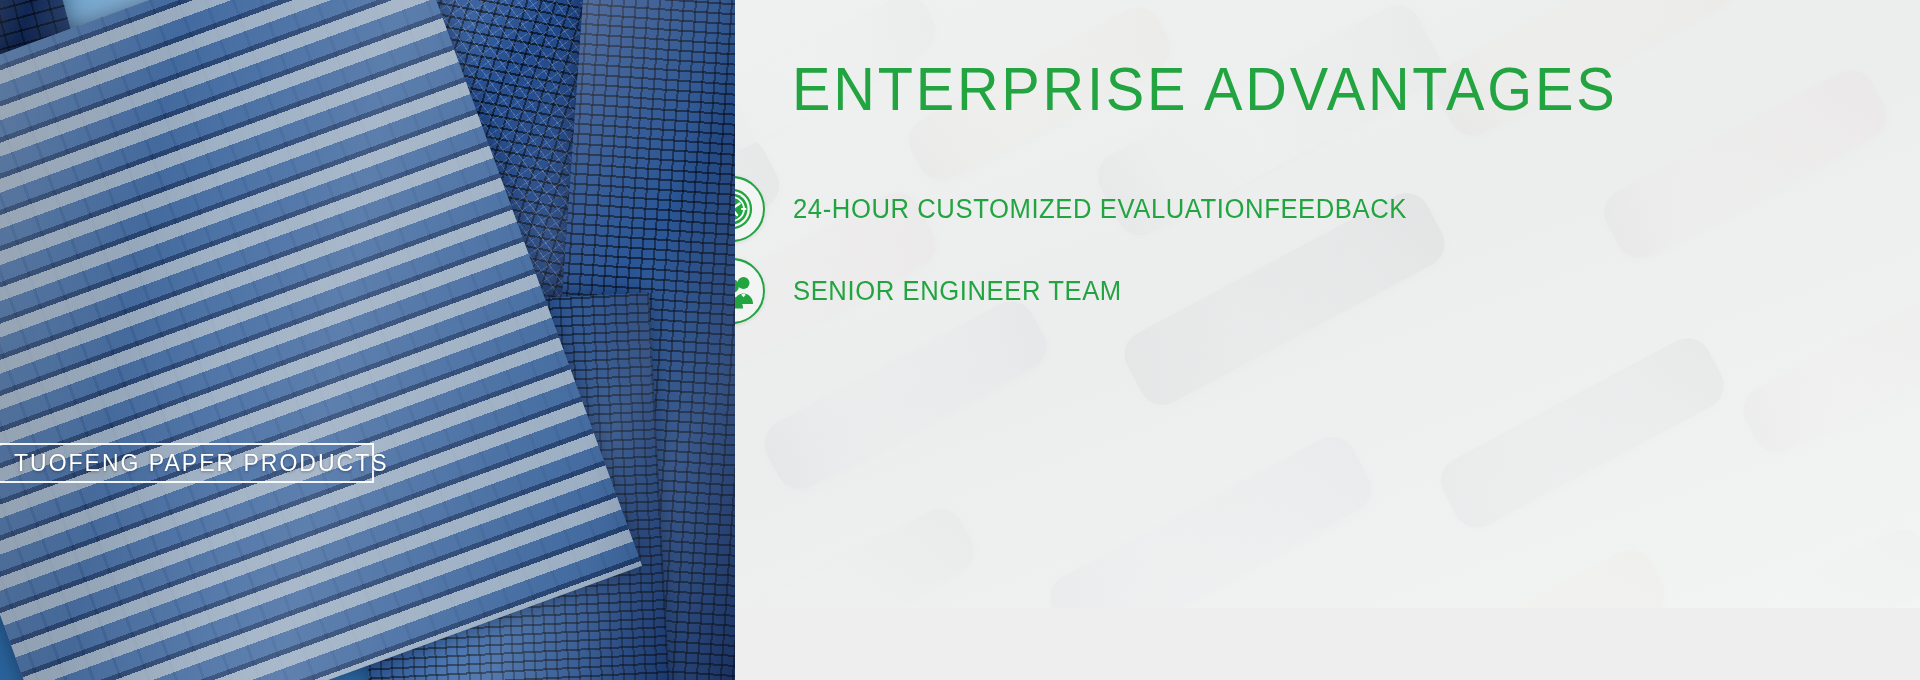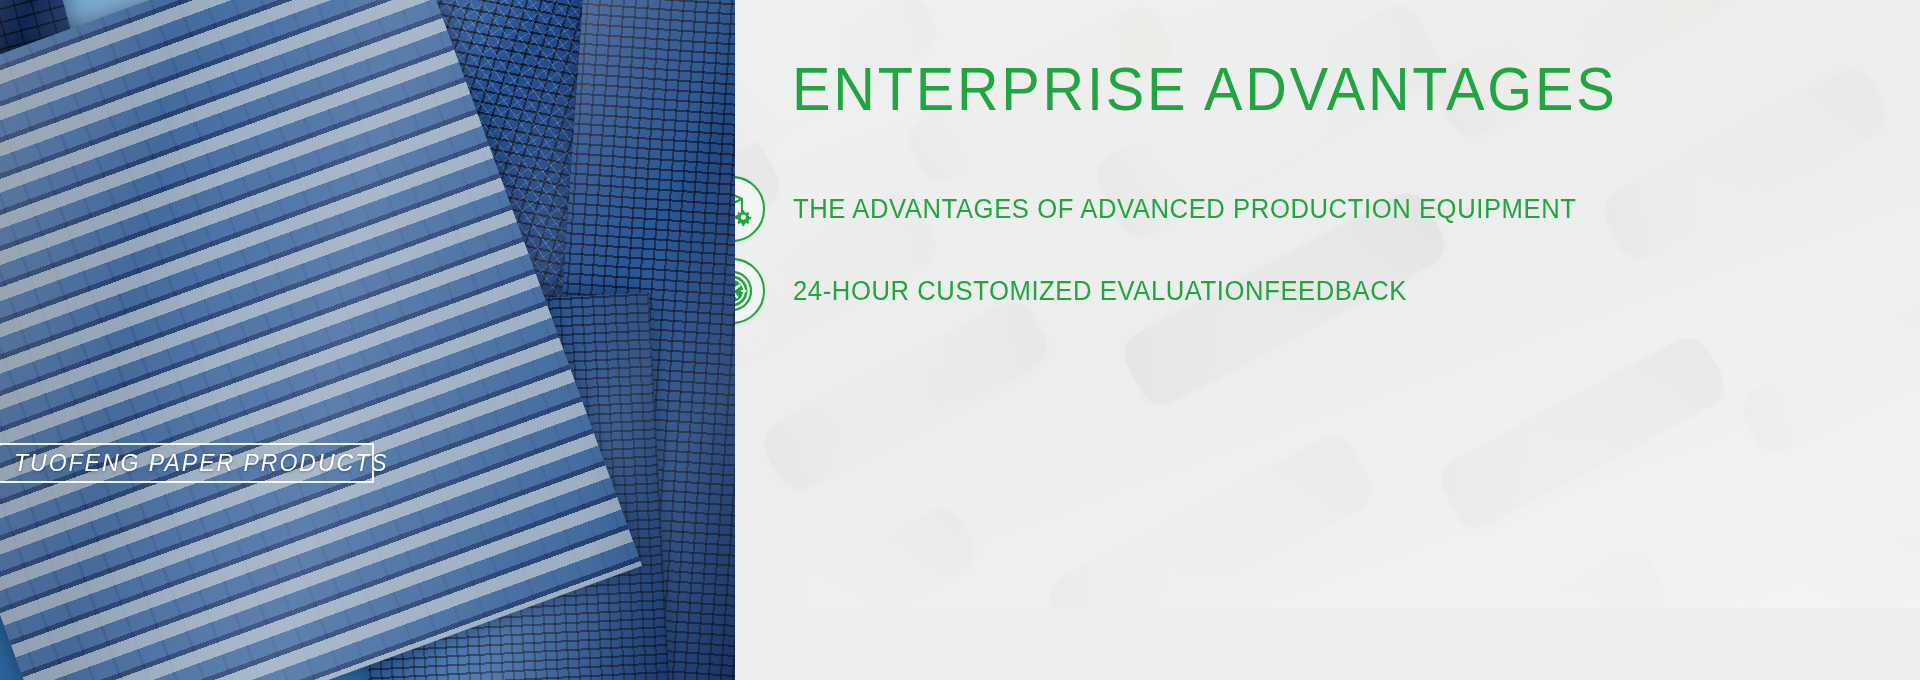--- a/index.html
+++ b/index.html
@@ -153,21 +153,20 @@
     padding-left: 18px;
   }
   .logo-text {
     color: #ffffff;
     font-family: "Liberation Sans", sans-serif;
     font-size: 23px;
     font-weight: 300;
     letter-spacing: 2.0px;
     white-space: nowrap;
     text-shadow: 0 1px 3px rgba(0,0,0,.35);
-    font-style: italic;
   }
 
   
   .content-panel {
     position: absolute;
     left: 735px; top: 0;
     width: 1185px; height: 608px;
     background: #eceded;
     overflow: hidden;
   }
@@ -307,37 +306,20 @@
       <div class="tube tint-pink" style="left:1080px;top:760px; width:280px; height:68px;"></div>
 
       <div class="tube" style="left:900px; top:950px; width:280px; height:68px;"></div>
     </div>
     <div class="content-wash"></div>
 
     <div class="headline">ENTERPRISE ADVANTAGES</div>
 
     <div class="adv-list">
 
-      <div class="adv-row">
-        <span class="adv-icon">
-          <svg width="42" height="42" viewBox="0 0 42 42" aria-hidden="true">
-            <g fill="none" stroke="#22a441" stroke-width="2.1" stroke-linejoin="round" stroke-linecap="round">
-              <path d="M18 5 L31 11 L31 26 L18 32 L5 26 L5 11 Z"></path>
-              <path d="M5 11 L18 17 L31 11"></path>
-              <path d="M18 17 L18 32"></path>
-              <path d="M9.5 18.5 L14.5 20.8"></path>
-            </g>
-            <g fill="#22a441">
-              <path d="M31.4 22.2 l1.9 0 .35 2.0 1.55 .9 1.75-1.0 1.35 1.35 -1.0 1.75 .9 1.55 2.0 .35 0 1.9 -2.0 .35 -.9 1.55 1.0 1.75 -1.35 1.35 -1.75-1.0 -1.55 .9 -.35 2.0 -1.9 0 -.35-2.0 -1.55-.9 -1.75 1.0 -1.35-1.35 1.0-1.75 -.9-1.55 -2.0-.35 0-1.9 2.0-.35 .9-1.55 -1.0-1.75 1.35-1.35 1.75 1.0 1.55-.9 Z"></path>
-            </g>
-            <circle cx="32.35" cy="29.1" r="2.6" fill="#f3f4f4"></circle>
-          </svg>
-        </span>
-        <span class="adv-label">THE ADVANTAGES OF ADVANCED PRODUCTION EQUIPMENT</span>
-      </div>
 
       <div class="adv-row">
         <span class="adv-icon">
           <svg width="42" height="42" viewBox="0 0 42 42" aria-hidden="true">
             <circle cx="21" cy="21" r="19" fill="none" stroke="#22a441" stroke-width="2.2"></circle>
             <circle cx="21" cy="21" r="15.5" fill="#22a441"></circle>
             <circle cx="21" cy="21" r="12" fill="none" stroke="#ffffff" stroke-width="1.8"></circle>
             <g stroke="#ffffff" stroke-width="2" stroke-linecap="round">
               <path d="M21 7.5 L21 11"></path>
               <path d="M21 31 L21 34.5"></path>
@@ -347,17 +329,40 @@
             <g stroke="#ffffff" stroke-width="2.4" stroke-linecap="round">
               <path d="M21 21 L28.5 15.5"></path>
               <path d="M21 21 L26 27"></path>
             </g>
             <circle cx="21" cy="21" r="1.6" fill="#ffffff"></circle>
           </svg>
         </span>
         <span class="adv-label">24-HOUR CUSTOMIZED EVALUATIONFEEDBACK</span>
       </div>
 
+      <div class="adv-row">
+        <span class="adv-icon">
+          <svg width="44" height="40" viewBox="0 0 44 40" aria-hidden="true">
+            <g fill="#22a441">
+
+              <circle cx="10.5" cy="12" r="6"></circle>
+              <path d="M1 33 c0-6.2 4.3-10.5 9.5-10.5 S20 26.8 20 33 Z"></path>
+
+              <circle cx="33.5" cy="12" r="6"></circle>
+              <path d="M24 33 c0-6.2 4.3-10.5 9.5-10.5 S43 26.8 43 33 Z"></path>
+
+              <circle cx="22" cy="15" r="7"></circle>
+              <path d="M11 37.5 c0-7 4.9-12 11-12 s11 5 11 12 Z"></path>
+            </g>
+            <g fill="#f3f4f4">
+              <path d="M22 25.5 l-3.2 1.6 3.2 3.4 3.2-3.4 Z"></path>
+              <path d="M10.5 22.5 l-2.4 1.2 2.4 2.6 2.4-2.6 Z"></path>
+              <path d="M33.5 22.5 l-2.4 1.2 2.4 2.6 2.4-2.6 Z"></path>
+            </g>
+          </svg>
+        </span>
+        <span class="adv-label">SENIOR ENGINEER TEAM</span>
+      </div>
 
 
     </div>
   </div>
 </div>
 
 </body></html>

